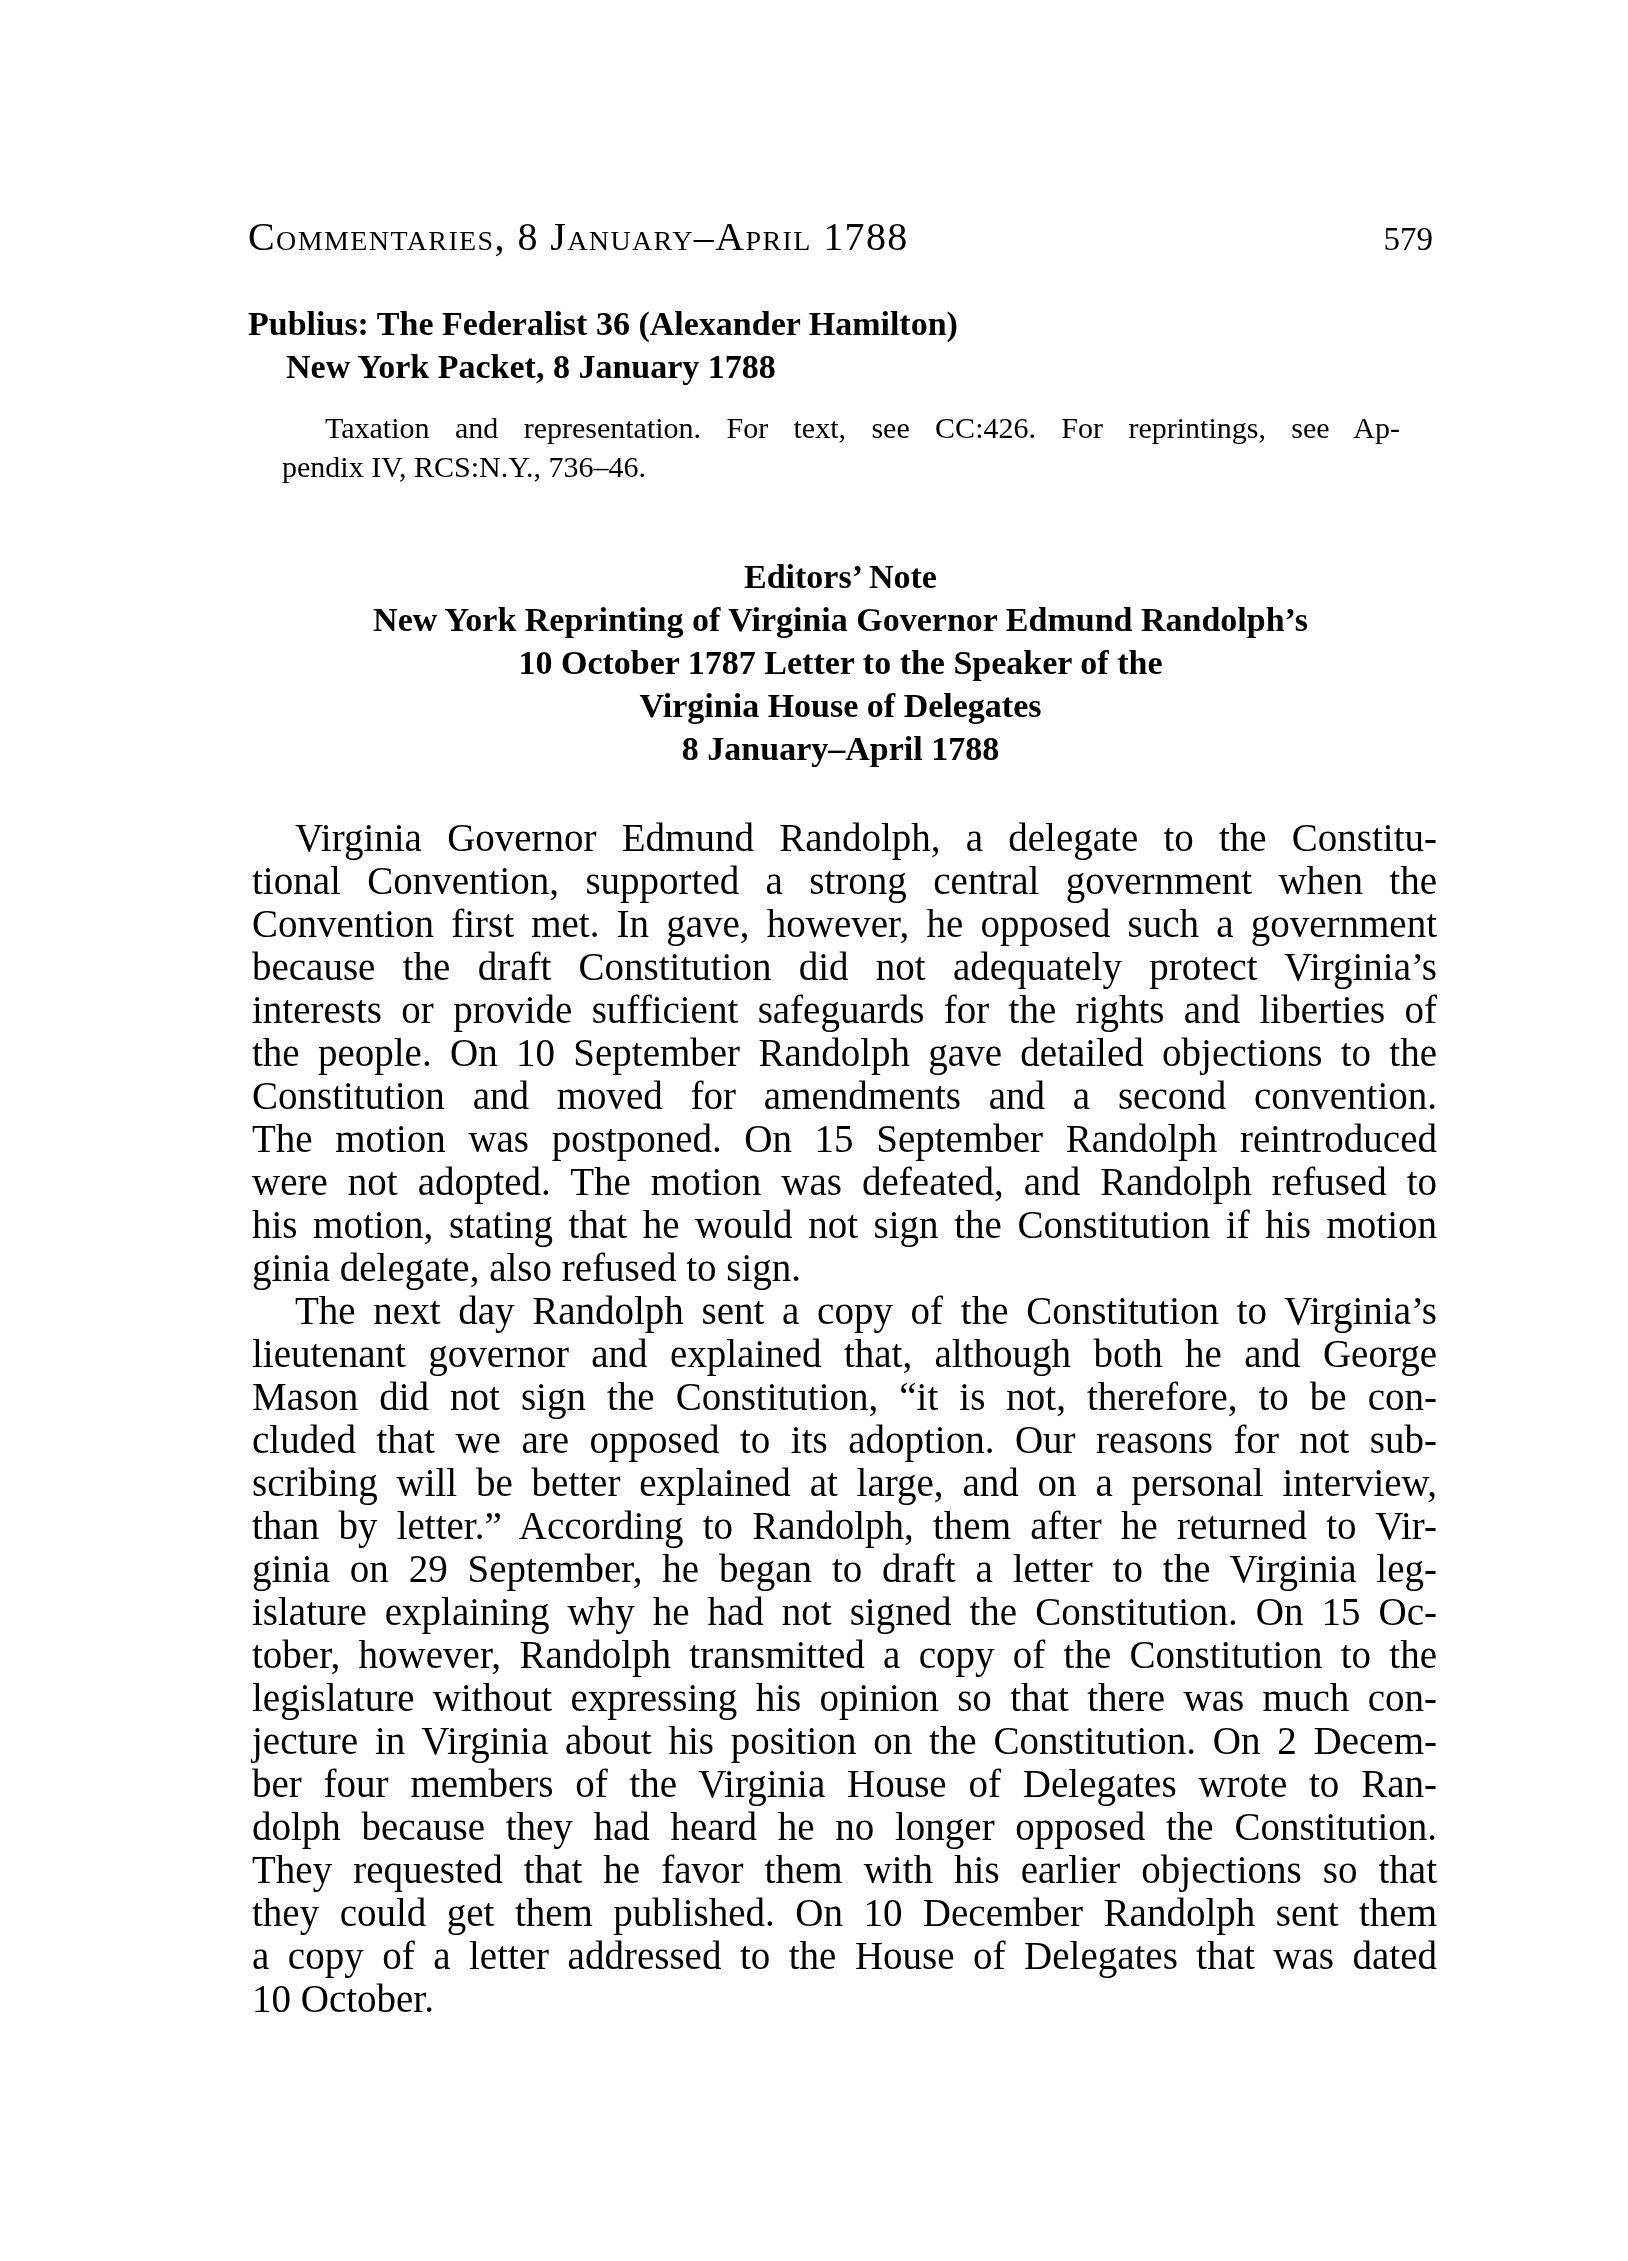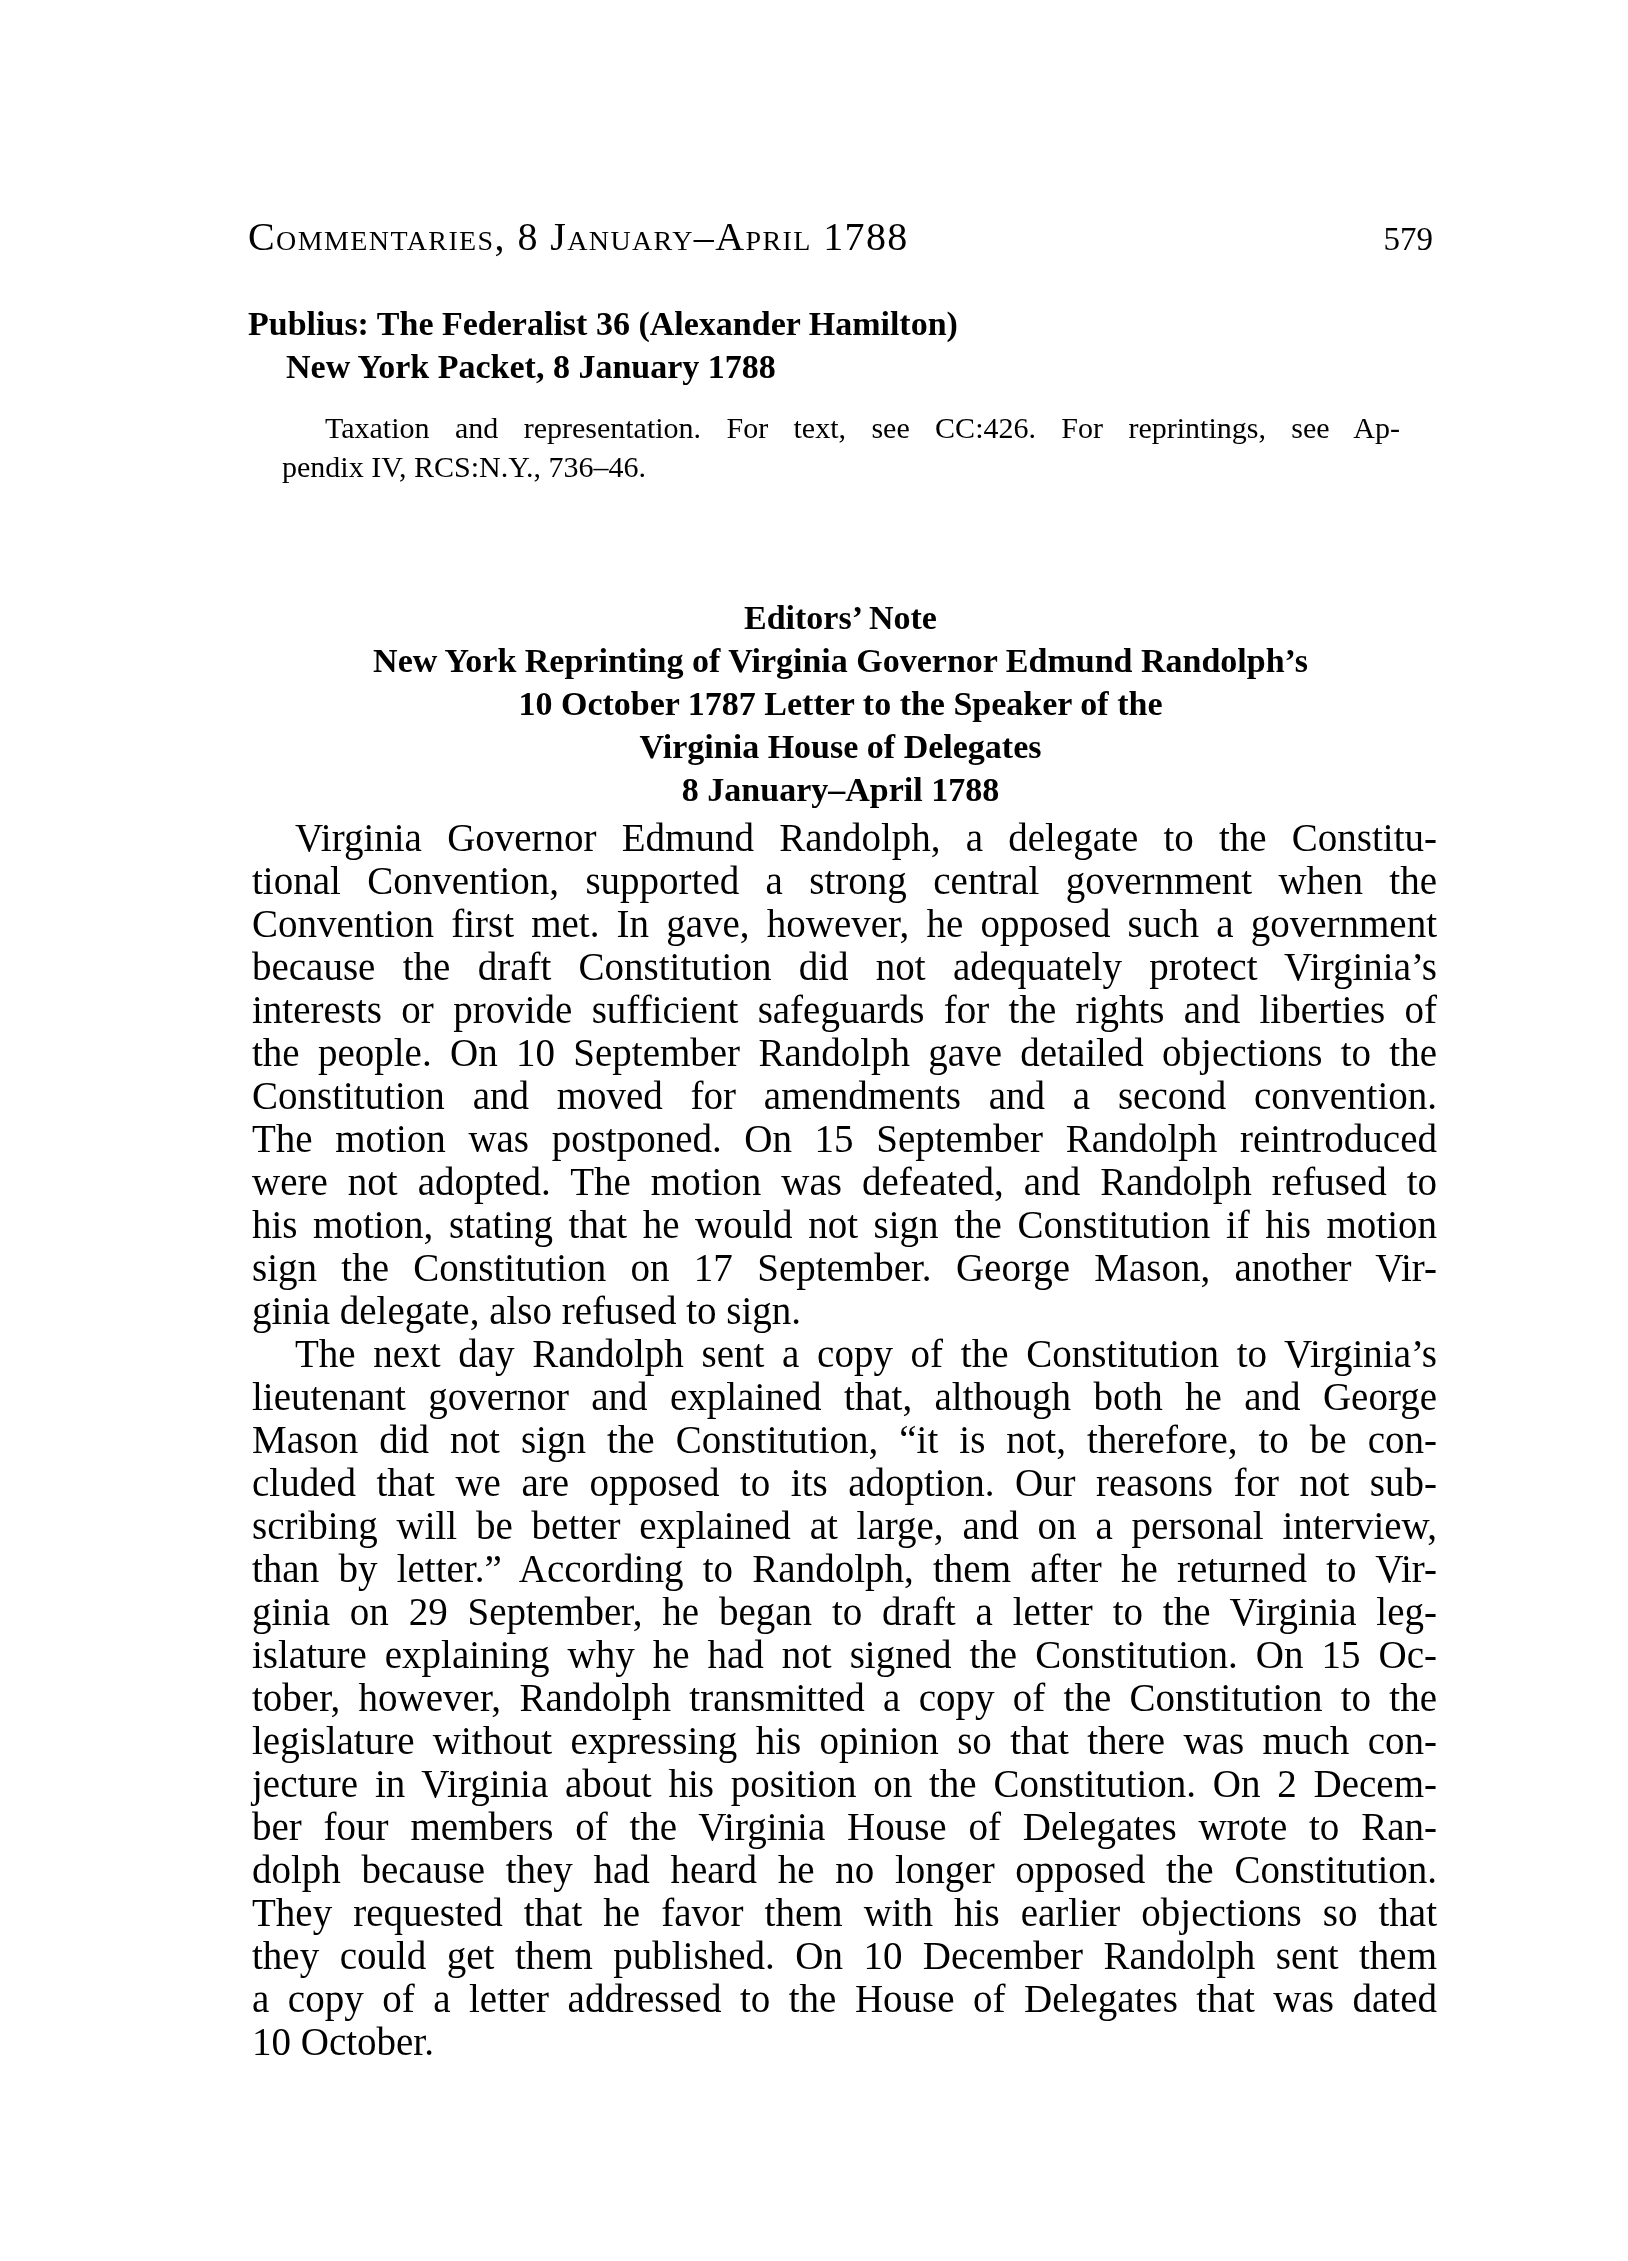--- a/index.html
+++ b/index.html
@@ -73,21 +73,20 @@
   }
   .editors-note {
     position: absolute;
     top: 555px;
     left: 0;
     width: 100%;
     text-align: center;
     font-size: 34px;
     font-weight: bold;
     line-height: 43px;
-    margin-top: 41px;
   }
   .body-text {
     position: absolute;
     top: 816px;
     left: 4px;
     width: 100%;
     font-size: 39px;
     line-height: 43px;
   }
   .line {
@@ -133,21 +132,20 @@
         <div class="line first">Virginia Governor Edmund Randolph, a delegate to the Constitu-</div>
         <div class="line">tional Convention, supported a strong central government when the</div>
         <div class="line">Convention first met. In gave, however, he opposed such a government</div>
         <div class="line">because the draft Constitution did not adequately protect Virginia’s</div>
         <div class="line">interests or provide sufficient safeguards for the rights and liberties of</div>
         <div class="line">the people. On 10 September Randolph gave detailed objections to the</div>
         <div class="line">Constitution and moved for amendments and a second convention.</div>
         <div class="line">The motion was postponed. On 15 September Randolph reintroduced</div>
         <div class="line">were not adopted. The motion was defeated, and Randolph refused to</div>
         <div class="line">his motion, stating that he would not sign the Constitution if his motion</div>
-        <div class="line">sign the Constitution on 17 September. George Mason, another Vir-</div>
         <div class="line last">ginia delegate, also refused to sign.</div>
       </div>
       <div class="para">
         <div class="line first">The next day Randolph sent a copy of the Constitution to Virginia’s</div>
         <div class="line">lieutenant governor and explained that, although both he and George</div>
         <div class="line">Mason did not sign the Constitution, “it is not, therefore, to be con-</div>
         <div class="line">cluded that we are opposed to its adoption. Our reasons for not sub-</div>
         <div class="line">scribing will be better explained at large, and on a personal interview,</div>
         <div class="line">than by letter.” According to Randolph, them after he returned to Vir-</div>
         <div class="line">ginia on 29 September, he began to draft a letter to the Virginia leg-</div>

